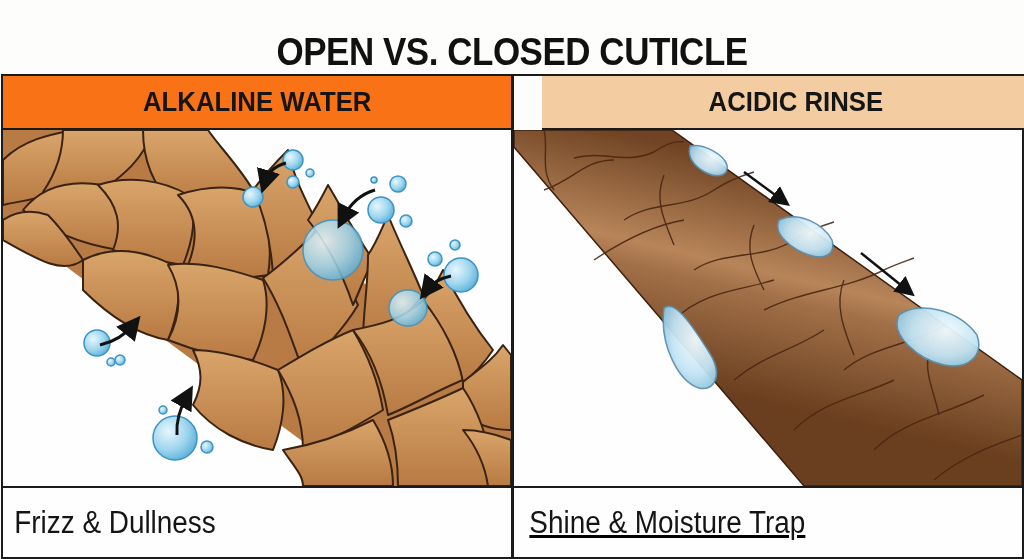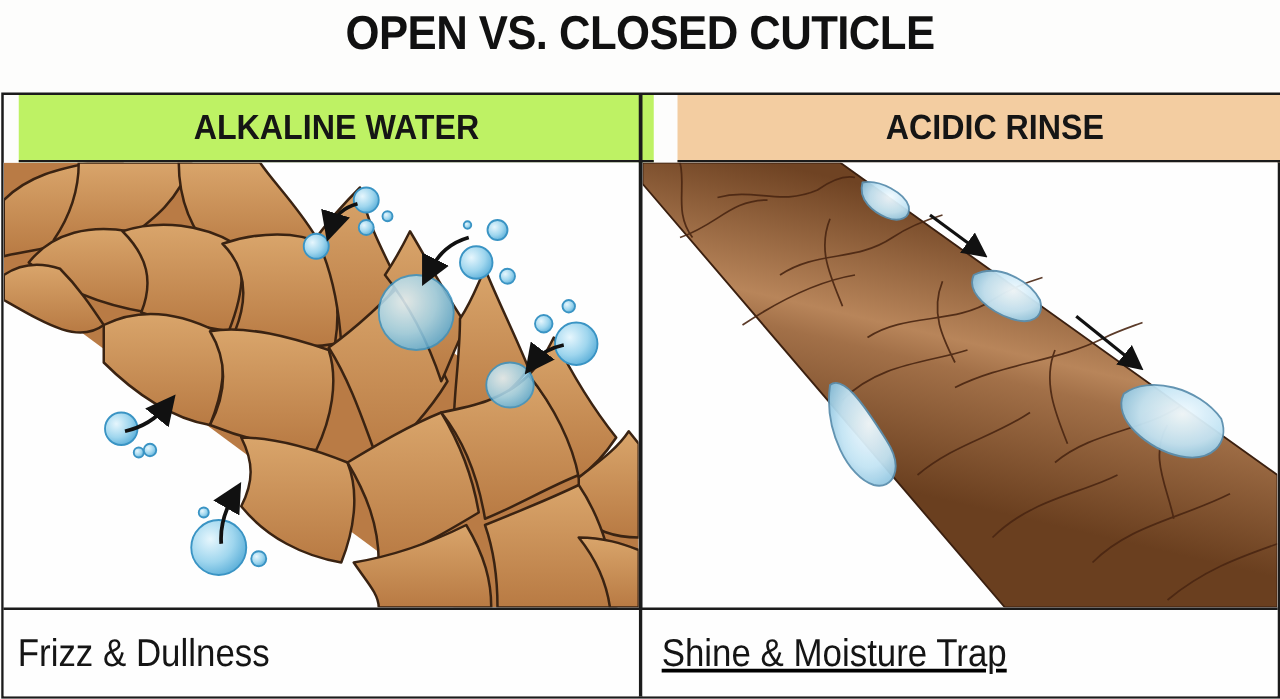--- a/index.html
+++ b/index.html
@@ -1,22 +1,22 @@
 <!DOCTYPE html>
 <html><head>
 <meta charset="utf-8">
 <style>
   html, body { margin: 0; padding: 0; }
   body { width: 1024px; height: 559px; background: #fdfdfc; overflow: hidden; position: relative; font-family: "Liberation Sans", "DejaVu Sans", sans-serif; }
-  .title { position: absolute; left: 0; top: 0; width: 1024px; height: 74px; display: flex; align-items: flex-start; justify-content: center; }
+  .title { position: absolute; left: 0; top: 0; width: 1024px; height: 74px; display: flex; align-items: flex-end; justify-content: center; }
   .title span { font-family: "Liberation Sans", sans-serif; font-weight: 700; font-size: 38px; color: #111; letter-spacing: -0.5px; transform: scaleX(0.92); display: inline-block; margin-top: 6px; }
   .frame { position: absolute; left: 1px; top: 74px; width: 1019px; height: 481px; border: 2px solid #1b1b1b; box-sizing: content-box; }
   .hdr { position: absolute; top: 0; height: 52px; display: flex; align-items: center; justify-content: center; border-bottom: 2px solid #1b1b1b; }
   .hdr span { font-weight: 700; font-size: 28px; color: #151515; transform: scaleX(0.92); display: inline-block; }
-  .hdr.left { left: 12px; width: 508px; background: #bef264; }
+  .hdr.left { left: 0; width: 508px; background: #f97316; }
   .hdr.right { left: 539px; width: 508px; background: #f3cda1; }
   .vdiv { position: absolute; left: 508px; top: 0; width: 3px; height: 481px; background: #1b1b1b; }
   .panel { position: absolute; top: 54px; height: 356px; overflow: hidden; background: #fefefe; }
   .panel.left { left: 0; width: 508px; }
   .panel.right { left: 511px; width: 508px; }
   .hline { position: absolute; left: 0; top: 410px; width: 1019px; height: 2px; background: #1b1b1b; }
   .cap { position: absolute; top: 412px; height: 69px; display: flex; align-items: center; justify-content: flex-start; background: #fefefe; }
   .cap span { font-size: 31px; color: #151515; transform: scaleX(0.9); display: inline-block; }
   .cap.left { left: 0; width: 508px; }
   .cap.right { left: 511px; width: 508px; text-decoration: underline; }

